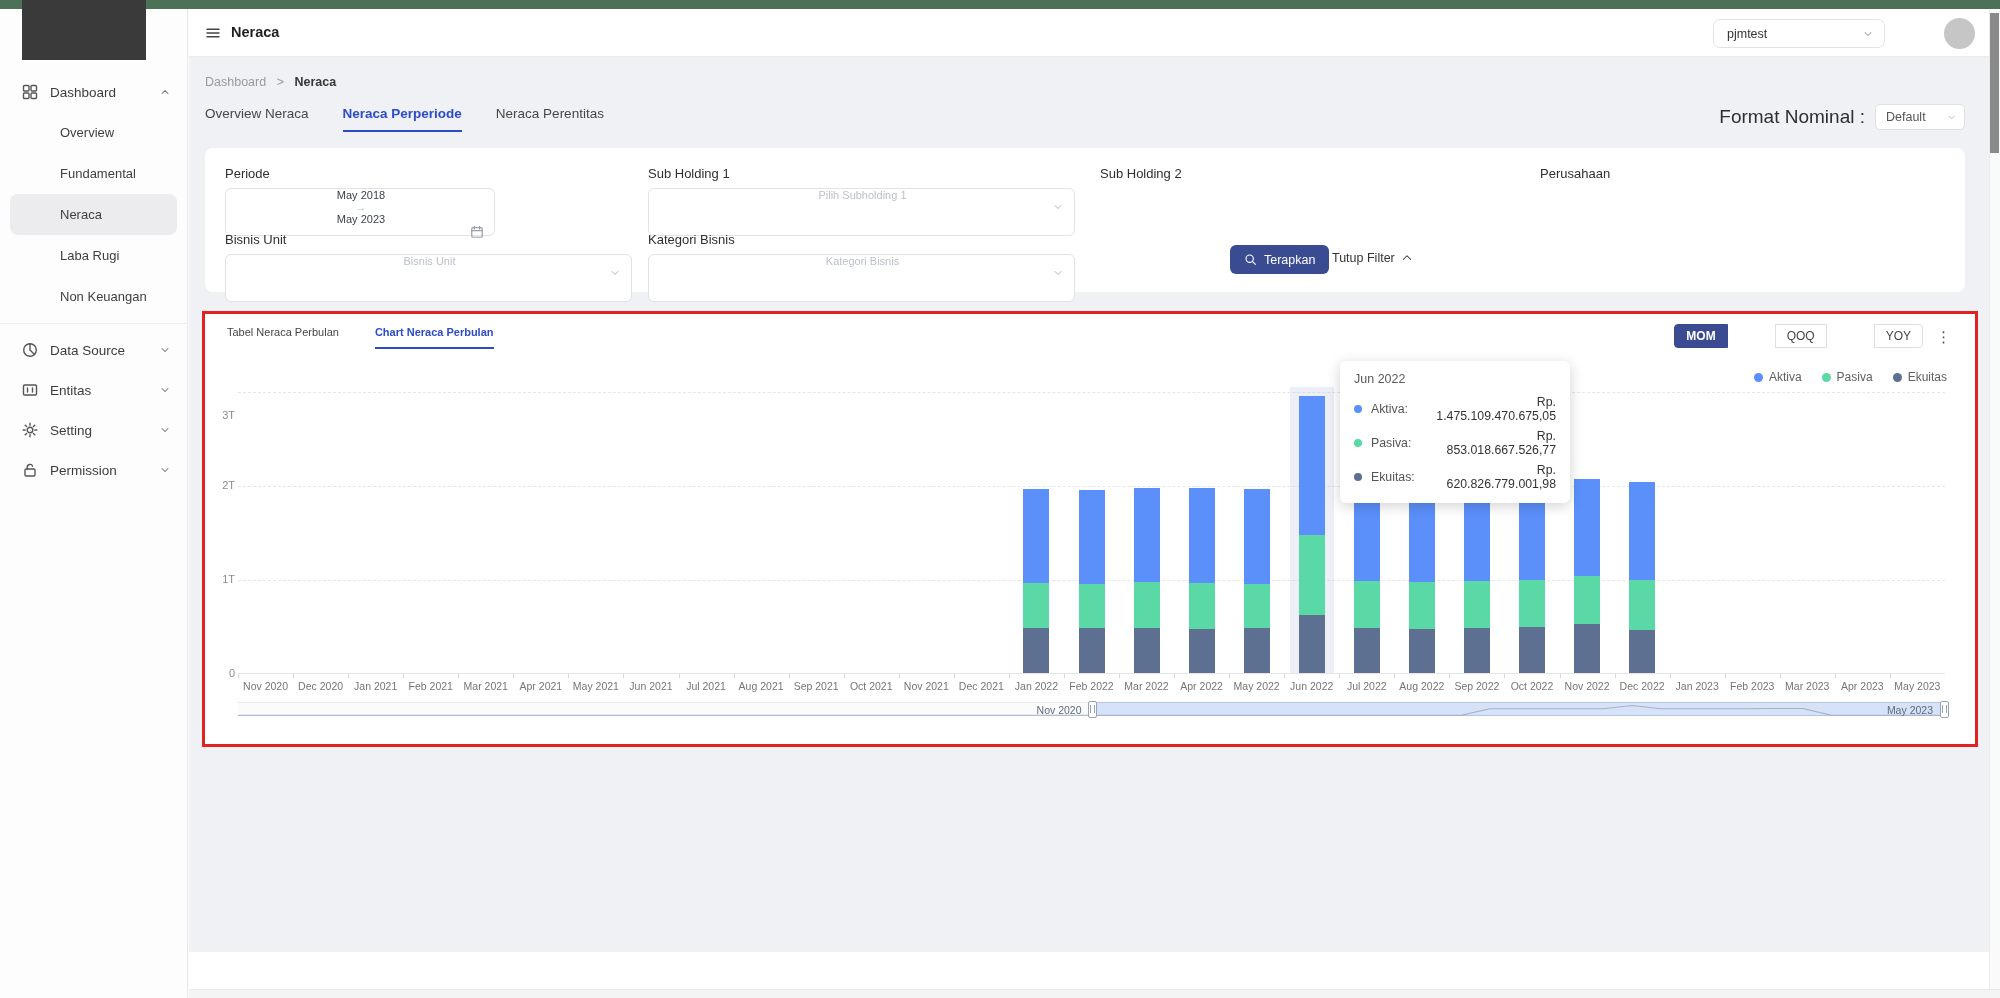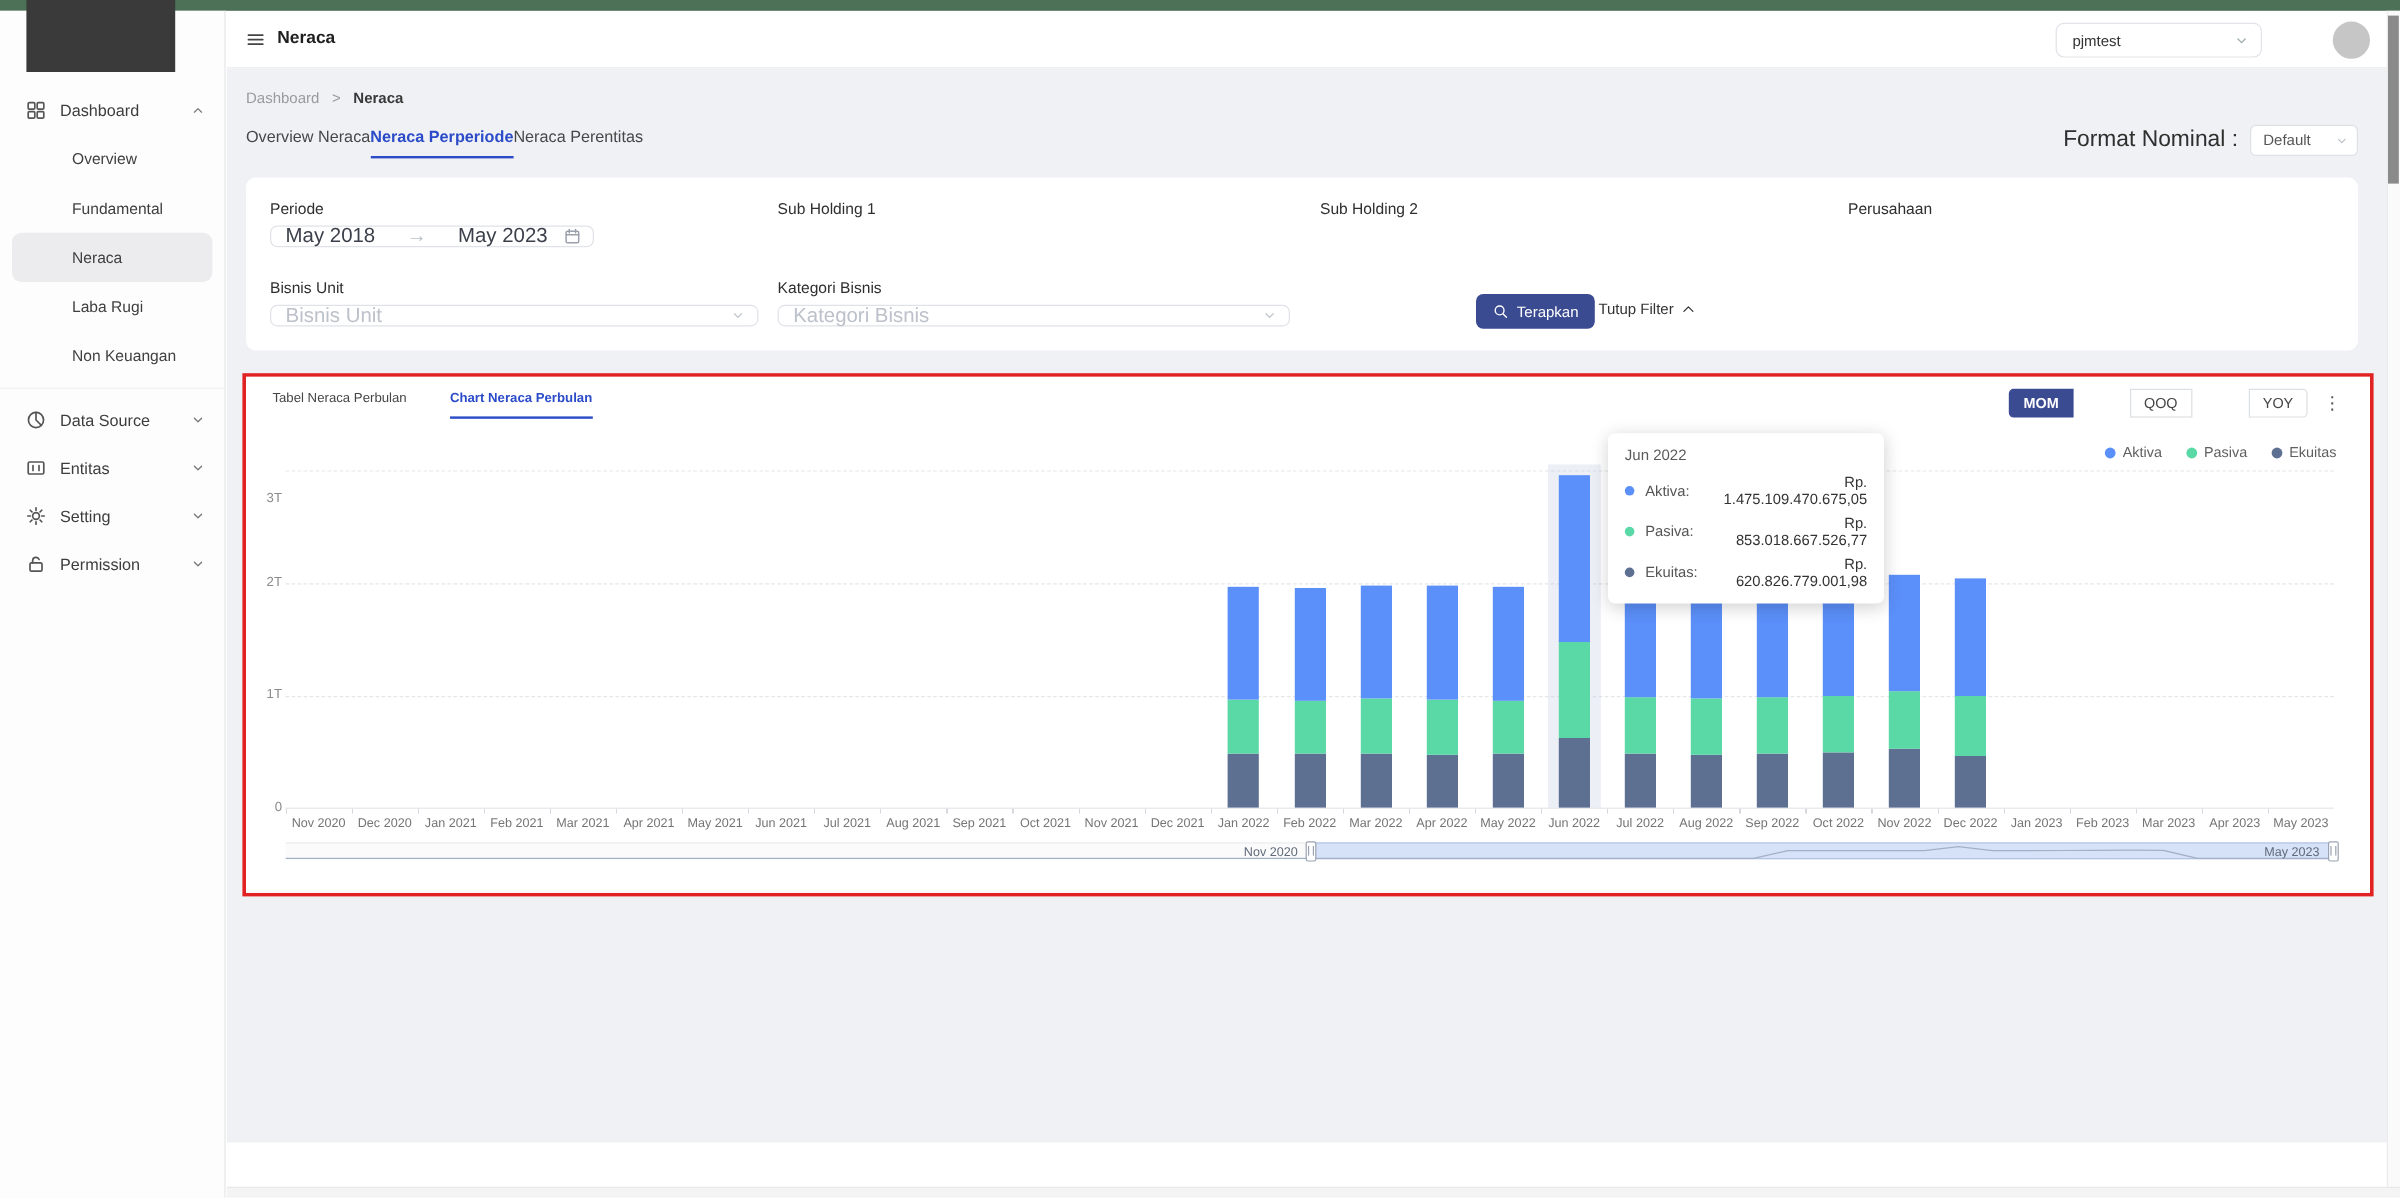--- a/index.html
+++ b/index.html
@@ -29,33 +29,33 @@
   .user-select .chev { margin-left:auto; width:12px; height:12px; color:#9aa; }
   .avatar { position:absolute; right:25px; top:9px; width:31px; height:31px; border-radius:50%; background:#c6c6c6; }
 
   
   .main-bg { position:absolute; left:189px; top:57px; width:1811px; height:895px; background:#eff1f4; }
   .breadcrumb { position:absolute; left:205px; top:75px; font-size:12.5px; }
   .breadcrumb .bc-parent { color:#9a9a9a; }
   .breadcrumb .bc-sep { color:#9a9a9a; margin:0 7px; }
   .breadcrumb .bc-current { color:#383838; font-weight:bold; }
 
-  .page-tabs { position:absolute; left:205px; top:106px; display:flex; }
+  .page-tabs { position:absolute; left:205px; top:106px; display:flex; gap:34px; }
   .page-tab { font-size:13.5px; color:#474747; padding-bottom:9px; cursor:pointer; }
   .page-tab.active { color:#2b4bc8; font-weight:bold; border-bottom:2px solid #2b4bc8; }
 
   .format-nominal { position:absolute; right:35px; top:104px; display:flex; align-items:center; gap:10px; }
   .format-nominal .fn-label { font-size:19px; color:#2f2f2f; }
   .fn-select { width:90px; height:26px; border:1px solid #dfe1e6; border-radius:5px; background:#fff; display:flex; align-items:center; padding:0 7px 0 10px; font-size:12.5px; color:#555; cursor:pointer; }
   .fn-select .chev { margin-left:auto; width:11px; height:11px; color:#b6bcc6; }
 
   
   .filter-card { position:absolute; left:205px; top:148px; width:1760px; height:144px; background:#fff; border-radius:8px; }
   .f-label { position:absolute; font-size:13px; color:#2f2f2f; }
-  .f-field { position:absolute; height:18px; border:1px solid #e0e2e7; border-radius:6px; background:#fff; display:flex; align-items:center; padding:0 10px 0 12px; font-size:17px; cursor:pointer; }
+  .f-field { position:absolute; height:48px; border:1px solid #e0e2e7; border-radius:6px; background:#fff; display:flex; align-items:center; padding:0 10px 0 12px; font-size:11px; cursor:pointer;flex-direction:column; }
   .f-field .ph { color:#bcc1ca; }
   .f-field .chev { margin-left:auto; width:12px; height:12px; color:#c0c5cd; }
   .f-field .cal { margin-left:auto; width:14px; height:14px; color:#9aa0aa; }
   .f-field .val { color:#3a3f4a; }
   .f-field .arrow { color:#b9bec7; margin:0 26px 0 26px; }
   .btn-apply { position:absolute; left:1025px; top:97px; height:29px; padding:0 14px; background:#3b4b92; color:#fff; border:none; border-radius:6px; font-size:12.5px; display:flex; align-items:center; gap:7px; cursor:pointer; font-family:inherit; }
   .btn-apply .s-icon { width:13px; height:13px; color:#fff; }
   .close-filter { position:absolute; left:1127px; top:103px; font-size:12.5px; color:#333; display:flex; align-items:center; gap:6px; cursor:pointer; }
   .close-filter .chev { width:12px; height:12px; color:#333; }
 
@@ -260,20 +260,28 @@
     <span class="val">May 2023</span>
     <span class="cal">
       <svg class="icon" viewBox="0 0 16 16">
           <rect x="2" y="3" width="12" height="11" rx="1.5"></rect>
           <path d="M2 6.5h12M5 1.5v3M11 1.5v3"></path>
         </svg>
     </span>
   </div>
 
   <span class="f-label" style="left:443px; top:18px;">Sub Holding 1</span>
+  <div class="f-field" style="left:443px; top:40px; width:427px;">
+    <span class="ph">Pilih Subholding 1</span>
+    <span class="chev">
+        <svg class="icon" viewBox="0 0 16 16">
+          <path d="M4 6l4 4 4-4"></path>
+        </svg>
+      </span>
+  </div>
 
   <span class="f-label" style="left:895px; top:18px;">Sub Holding 2</span>
 
   <span class="f-label" style="left:1335px; top:18px;">Perusahaan</span>
 
   <span class="f-label" style="left:20px; top:84px;">Bisnis Unit</span>
   <div class="f-field" style="left:20px; top:106px; width:407px;">
     <span class="ph">Bisnis Unit</span>
     <span class="chev">
         <svg class="icon" viewBox="0 0 16 16">

